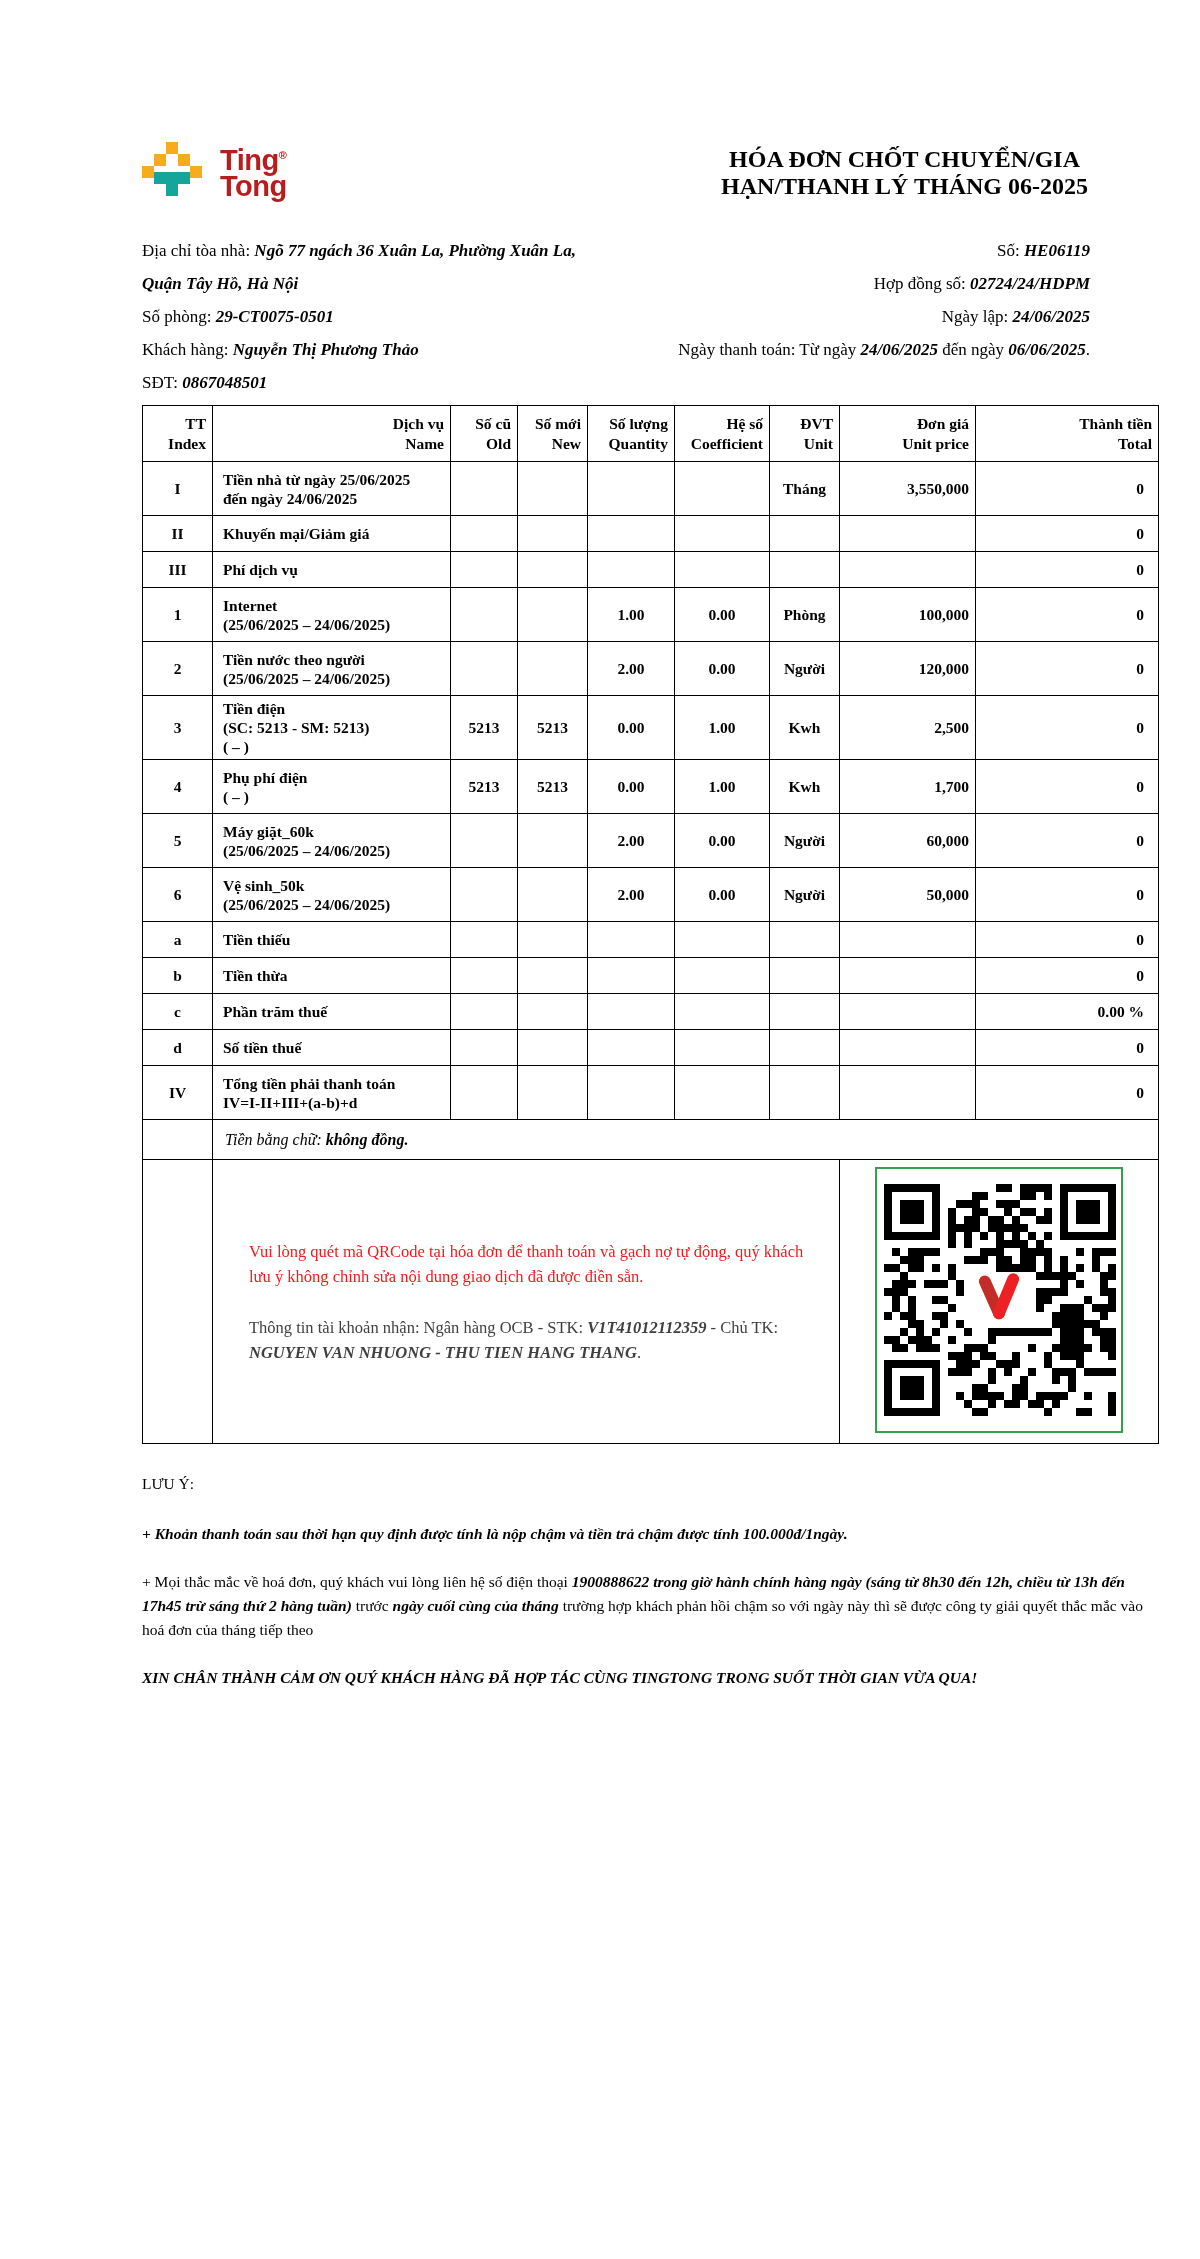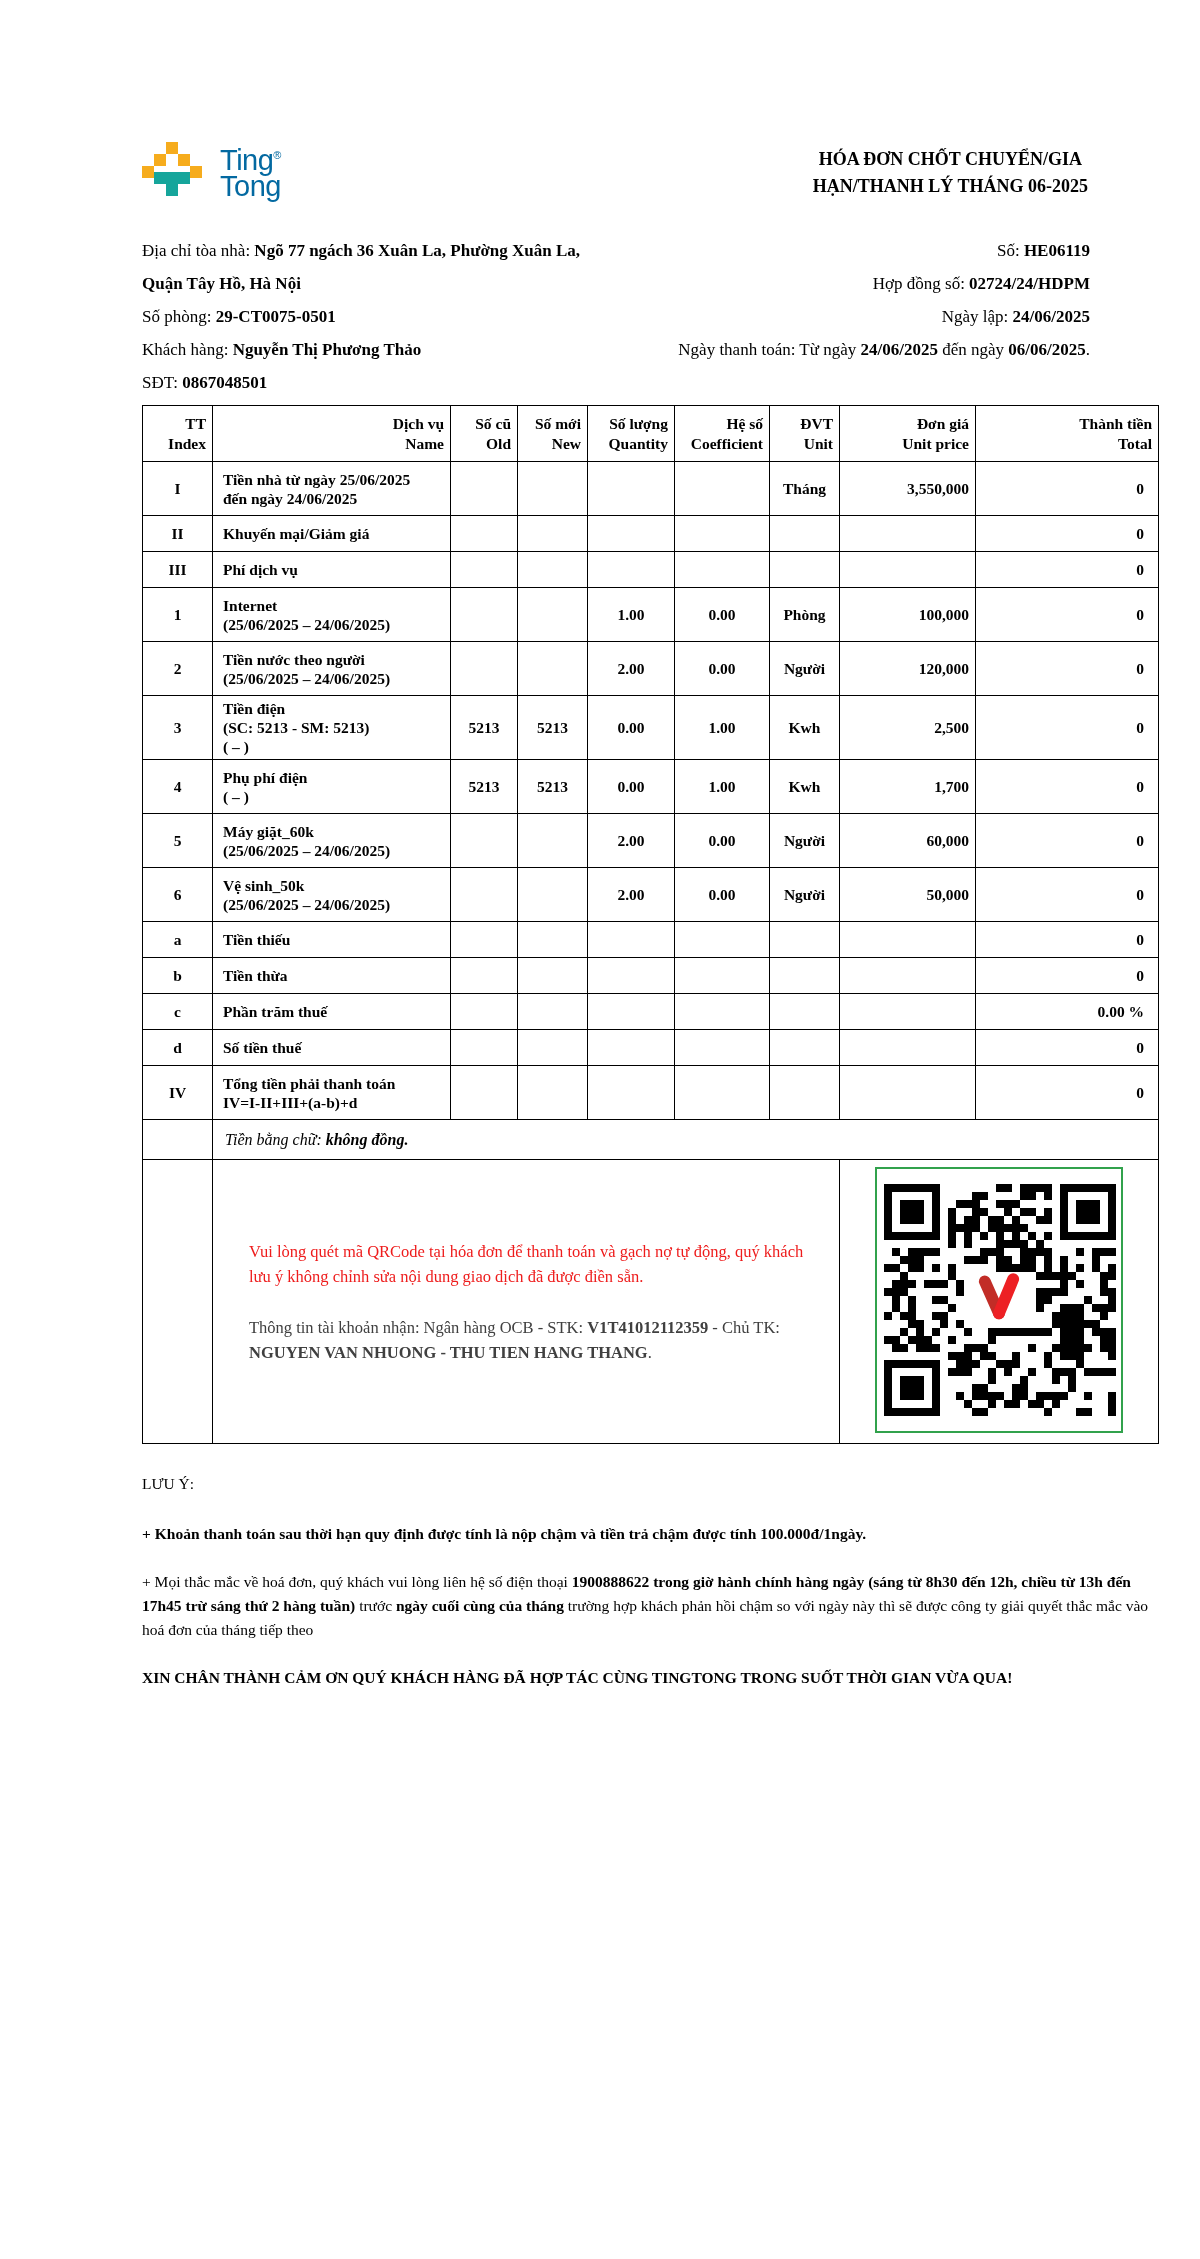--- a/index.html
+++ b/index.html
@@ -15,35 +15,35 @@
 
   
   .brand-row{display:flex;justify-content:space-between;align-items:flex-start;margin-top:140px;height:86px;}
   .logo{display:flex;align-items:flex-start;gap:16px;}
   .logo-icon{position:relative;width:62px;height:56px;margin-top:2px;}
   .logo-icon .sq{position:absolute;width:12px;height:12px;}
   .logo-icon .y{background:#f6ac1d;}
   .logo-icon .t{background:#16a59b;}
   .logo-text{
     font-family:"Liberation Sans", sans-serif;
-    font-weight:normal;font-size:29px;line-height:26px;
-    color:#0369a1;letter-spacing:-0.5px;margin-top:2px;text-align:center;
+    font-weight:bold;font-size:29px;line-height:26px;
+    color:#b91c1c;letter-spacing:-0.5px;margin-top:2px;
   }
   .logo-text sup{font-size:11px;}
   .doc-title{
-    text-align:center;font-weight:bold;font-size:18px;line-height:27px;
+    text-align:center;font-weight:bold;font-size:24px;line-height:27px;
     margin-top:6px;margin-right:70px;
   }
 
   
   .info-row{display:flex;justify-content:space-between;margin-top:8px;}
   .info-left{width:480px;}
   .info-right{flex:1;text-align:right;padding-right:68px;}
   .info-line{font-size:17px;line-height:33px;white-space:nowrap;}
-  .b{font-weight:bold;}
+  .b{font-weight:bold;font-style:italic;}
 
   
   table.invoice{
     border-collapse:collapse;table-layout:fixed;width:1016px;
     margin-top:6px;font-size:15.5px;
   }
   .invoice th,.invoice td{
     border:1.5px solid #000;padding:2px 6px;vertical-align:middle;
     font-weight:bold;overflow:hidden;
   }

